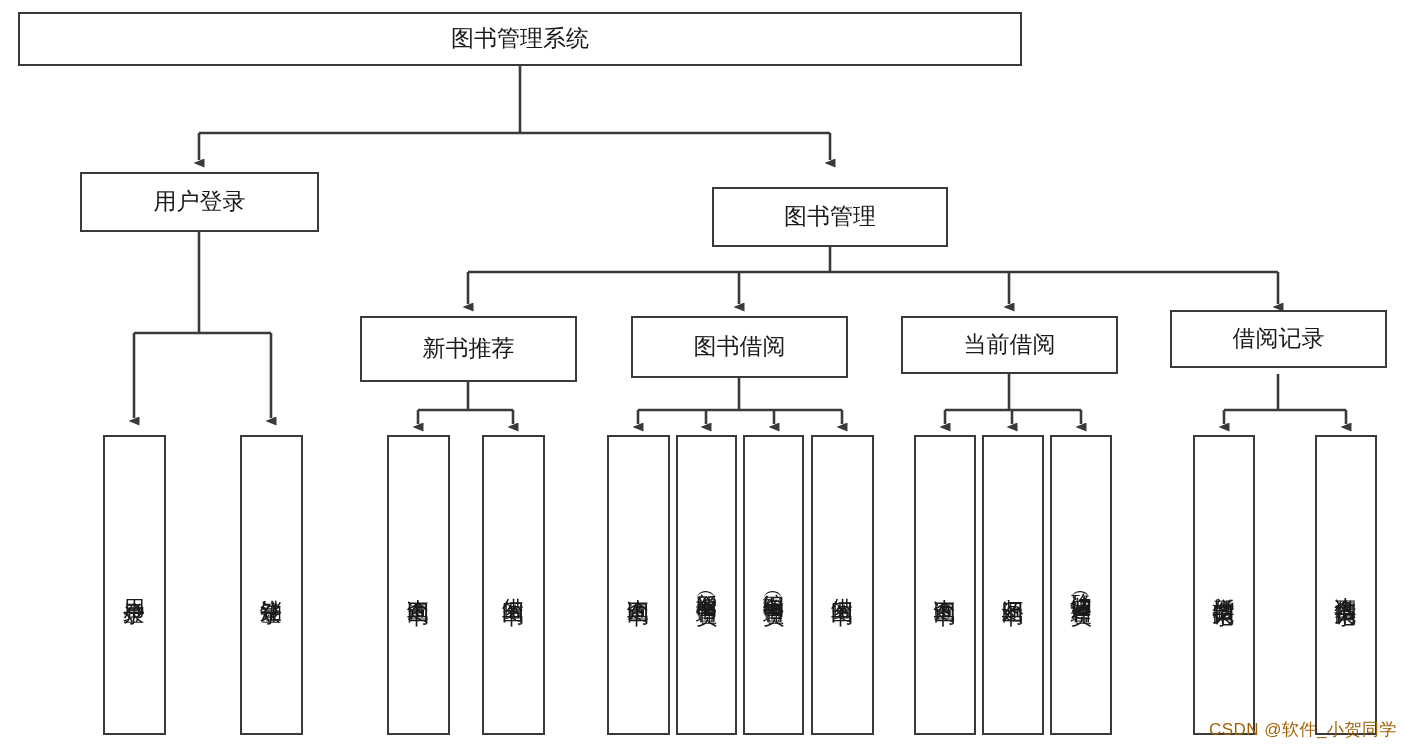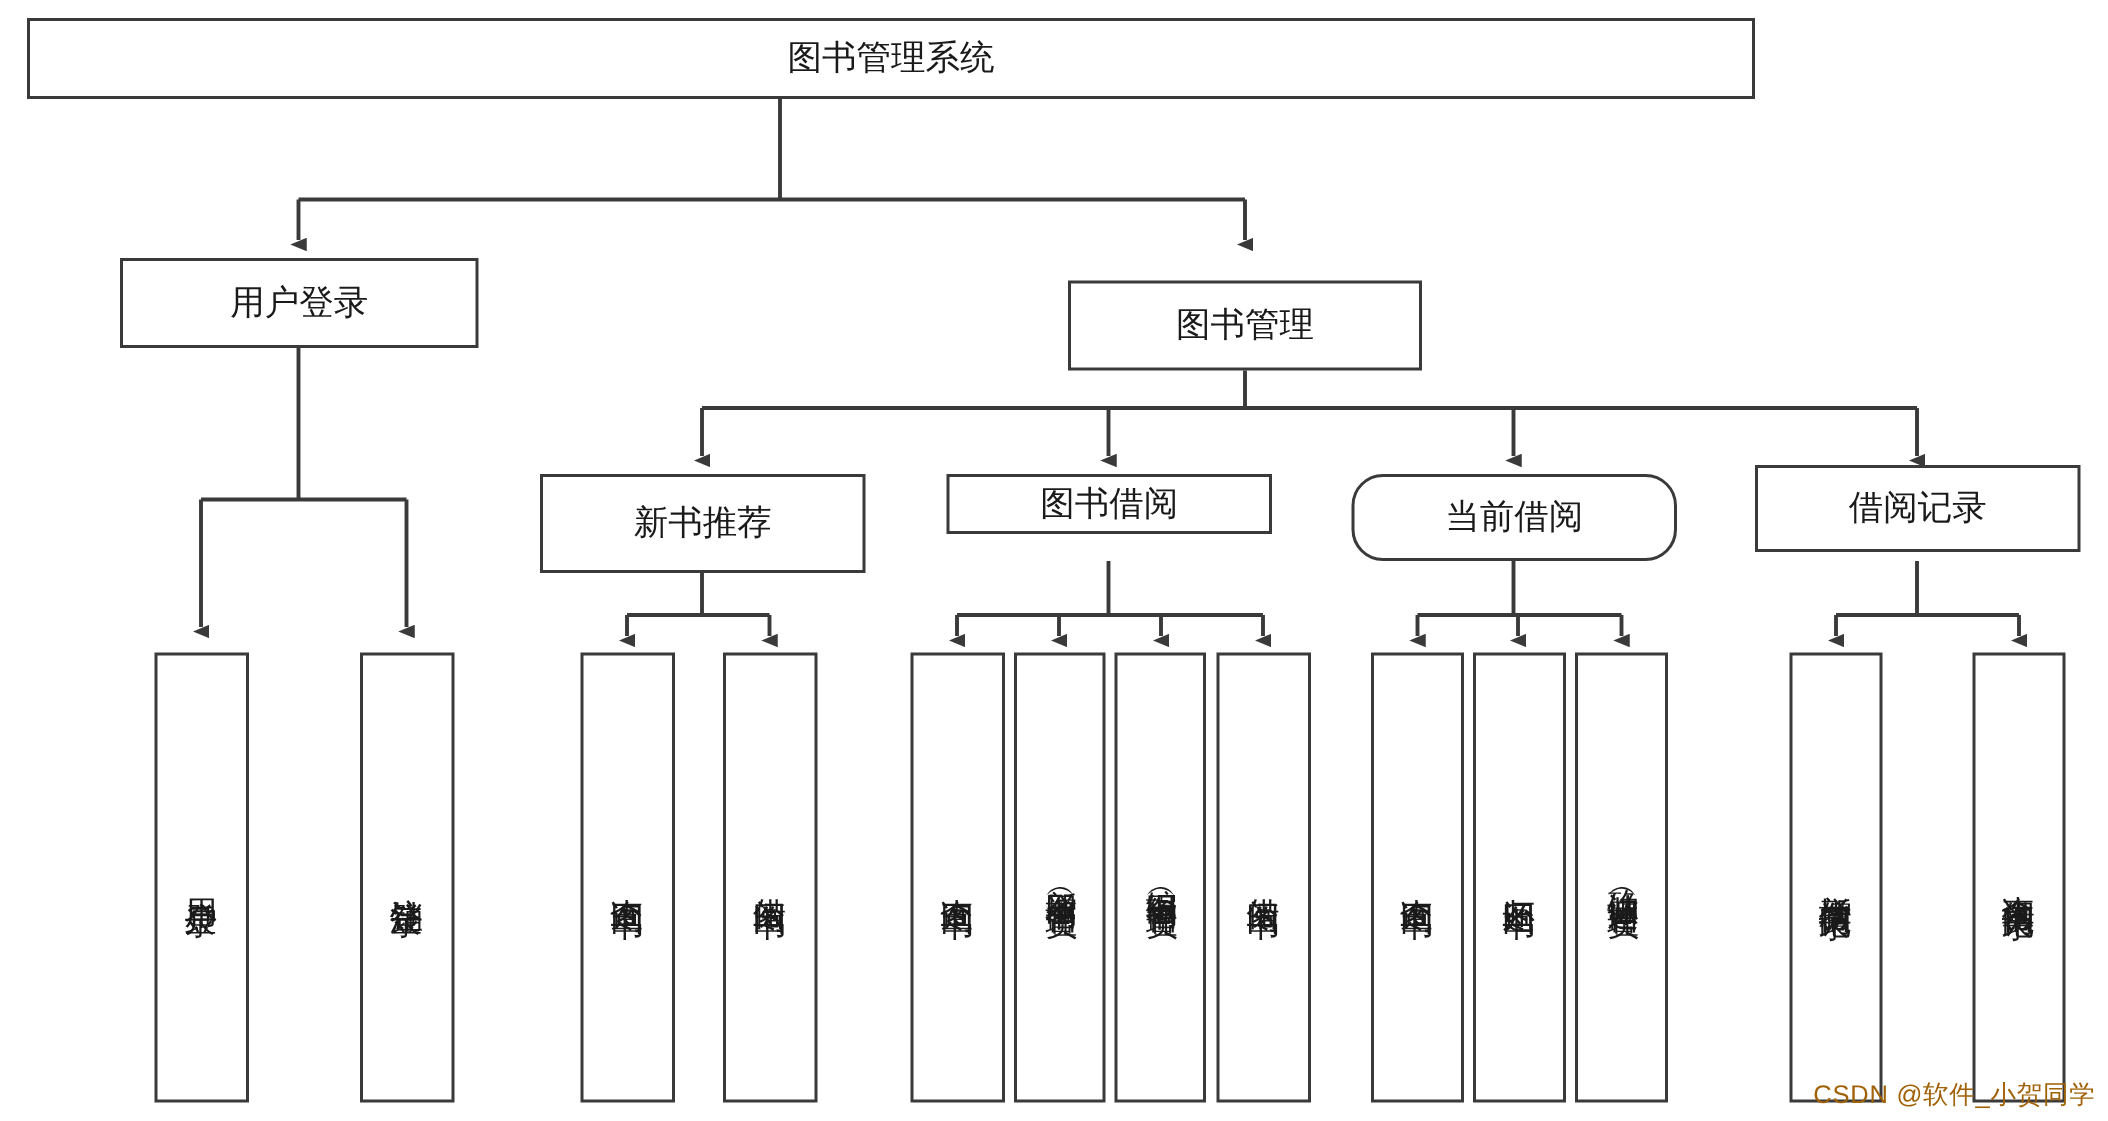--- a/index.html
+++ b/index.html
@@ -117,38 +117,38 @@
       <path d="M1012,410 L1012,424" marker-end="url(#arrow)"></path>
       <path d="M1081,410 L1081,424" marker-end="url(#arrow)"></path>
 
       <path d="M1278,374 L1278,410"></path>
       <path d="M1224,410 L1346,410"></path>
       <path d="M1224,410 L1224,424" marker-end="url(#arrow)"></path>
       <path d="M1346,410 L1346,424" marker-end="url(#arrow)"></path>
     </g>
   </svg>
 
-  <div class="node root" style="left:18px; top:12px; width:1152px; height:54px;">
+  <div class="node root" style="left:18px; top:12px; width:1004px; height:54px;">
     <span class="lbl">图书管理系统</span>
   </div>
 
   <div class="node h" style="left:80px; top:172px; width:239px; height:60px;">
     <span class="lbl">用户登录</span>
   </div>
   <div class="node h" style="left:712px; top:172px; width:236px; height:60px;margin-top:15px;">
     <span class="lbl">图书管理</span>
   </div>
 
   <div class="node h" style="left:360px; top:316px; width:217px; height:66px;">
     <span class="lbl">新书推荐</span>
   </div>
-  <div class="node h" style="left:631px; top:316px; width:217px; height:40px;">
+  <div class="node h" style="left:631px; top:316px; width:217px; height:62px;">
     <span class="lbl">图书借阅</span>
   </div>
-  <div class="node h" style="left:901px; top:316px; width:217px; height:58px;border-radius:21px;">
+  <div class="node h" style="left:901px; top:316px; width:217px; height:58px;">
     <span class="lbl">当前借阅</span>
   </div>
   <div class="node h" style="left:1170px; top:310px; width:217px; height:58px;">
     <span class="lbl">借阅记录</span>
   </div>
 
   <div class="node v" style="left:103px; top:435px; width:63px; height:300px;">
     <span class="lbl">用户登录</span>
   </div>
   <div class="node v" style="left:240px; top:435px; width:63px; height:300px;">

